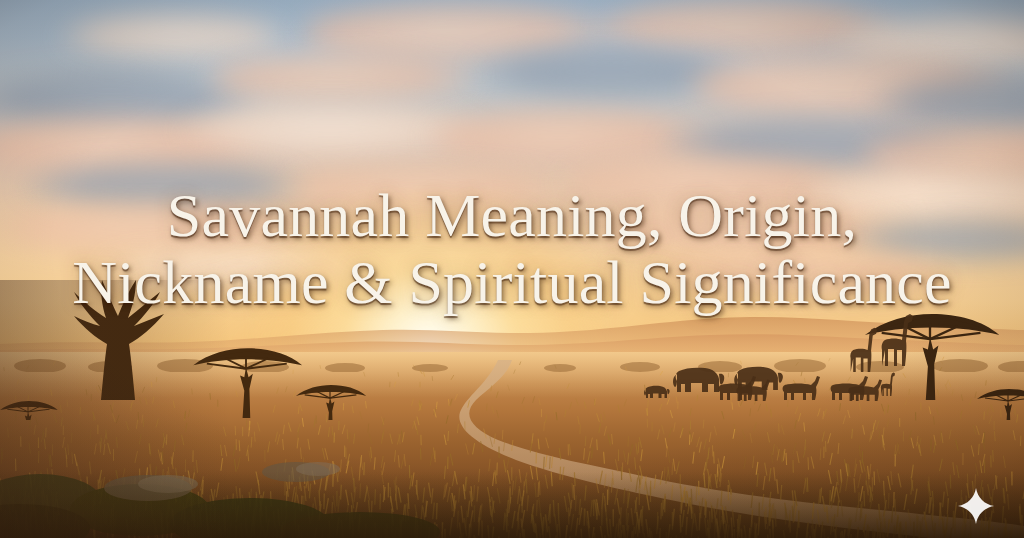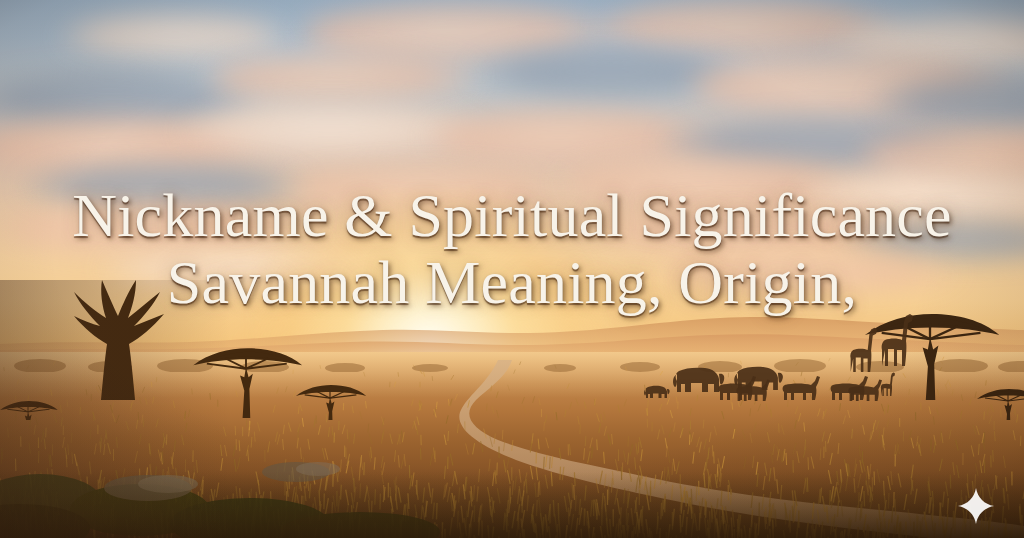--- a/index.html
+++ b/index.html
@@ -1877,21 +1877,21 @@
       </g>
       <g transform="translate(886,396) scale(0.45)">
         <path d="M-11,0 L-11,-16 C-12,-20 -11,-24 -8,-26 C-3,-28 5,-28 9,-26 L10,-34 L11,-44 L13,-50 L17,-52 L20,-50 L19,-45 L15,-43 L14,-34 L13,-25 C14,-20 13,-8 12,0 L9,0 L9,-16 L4,-16 L4,0 L1,0 L1,-17 L-5,-17 L-5,0 L-8,0 L-8,-16 Z" fill="#4a2f17" opacity=".92"></path>
       </g>
     </svg>
 
   <div class="left-mute"></div>
   <div class="vignette"></div>
 
   <div class="title-block">
+    <span class="title-line">Savannah Meaning, Origin,</span>
     <span class="title-line">Nickname &amp; Spiritual Significance</span>
-    <span class="title-line">Savannah Meaning, Origin,</span>
   </div>
 
   <svg class="sparkle" viewBox="0 0 40 40">
     <path d="M20,1 C21.8,11.2 28.8,18.2 39,20 C28.8,21.8 21.8,28.8 20,39 C18.2,28.8 11.2,21.8 1,20 C11.2,18.2 18.2,11.2 20,1 Z" fill="#ffffff" opacity=".92"></path>
   </svg>
 
 </div>
 
 </body></html>

